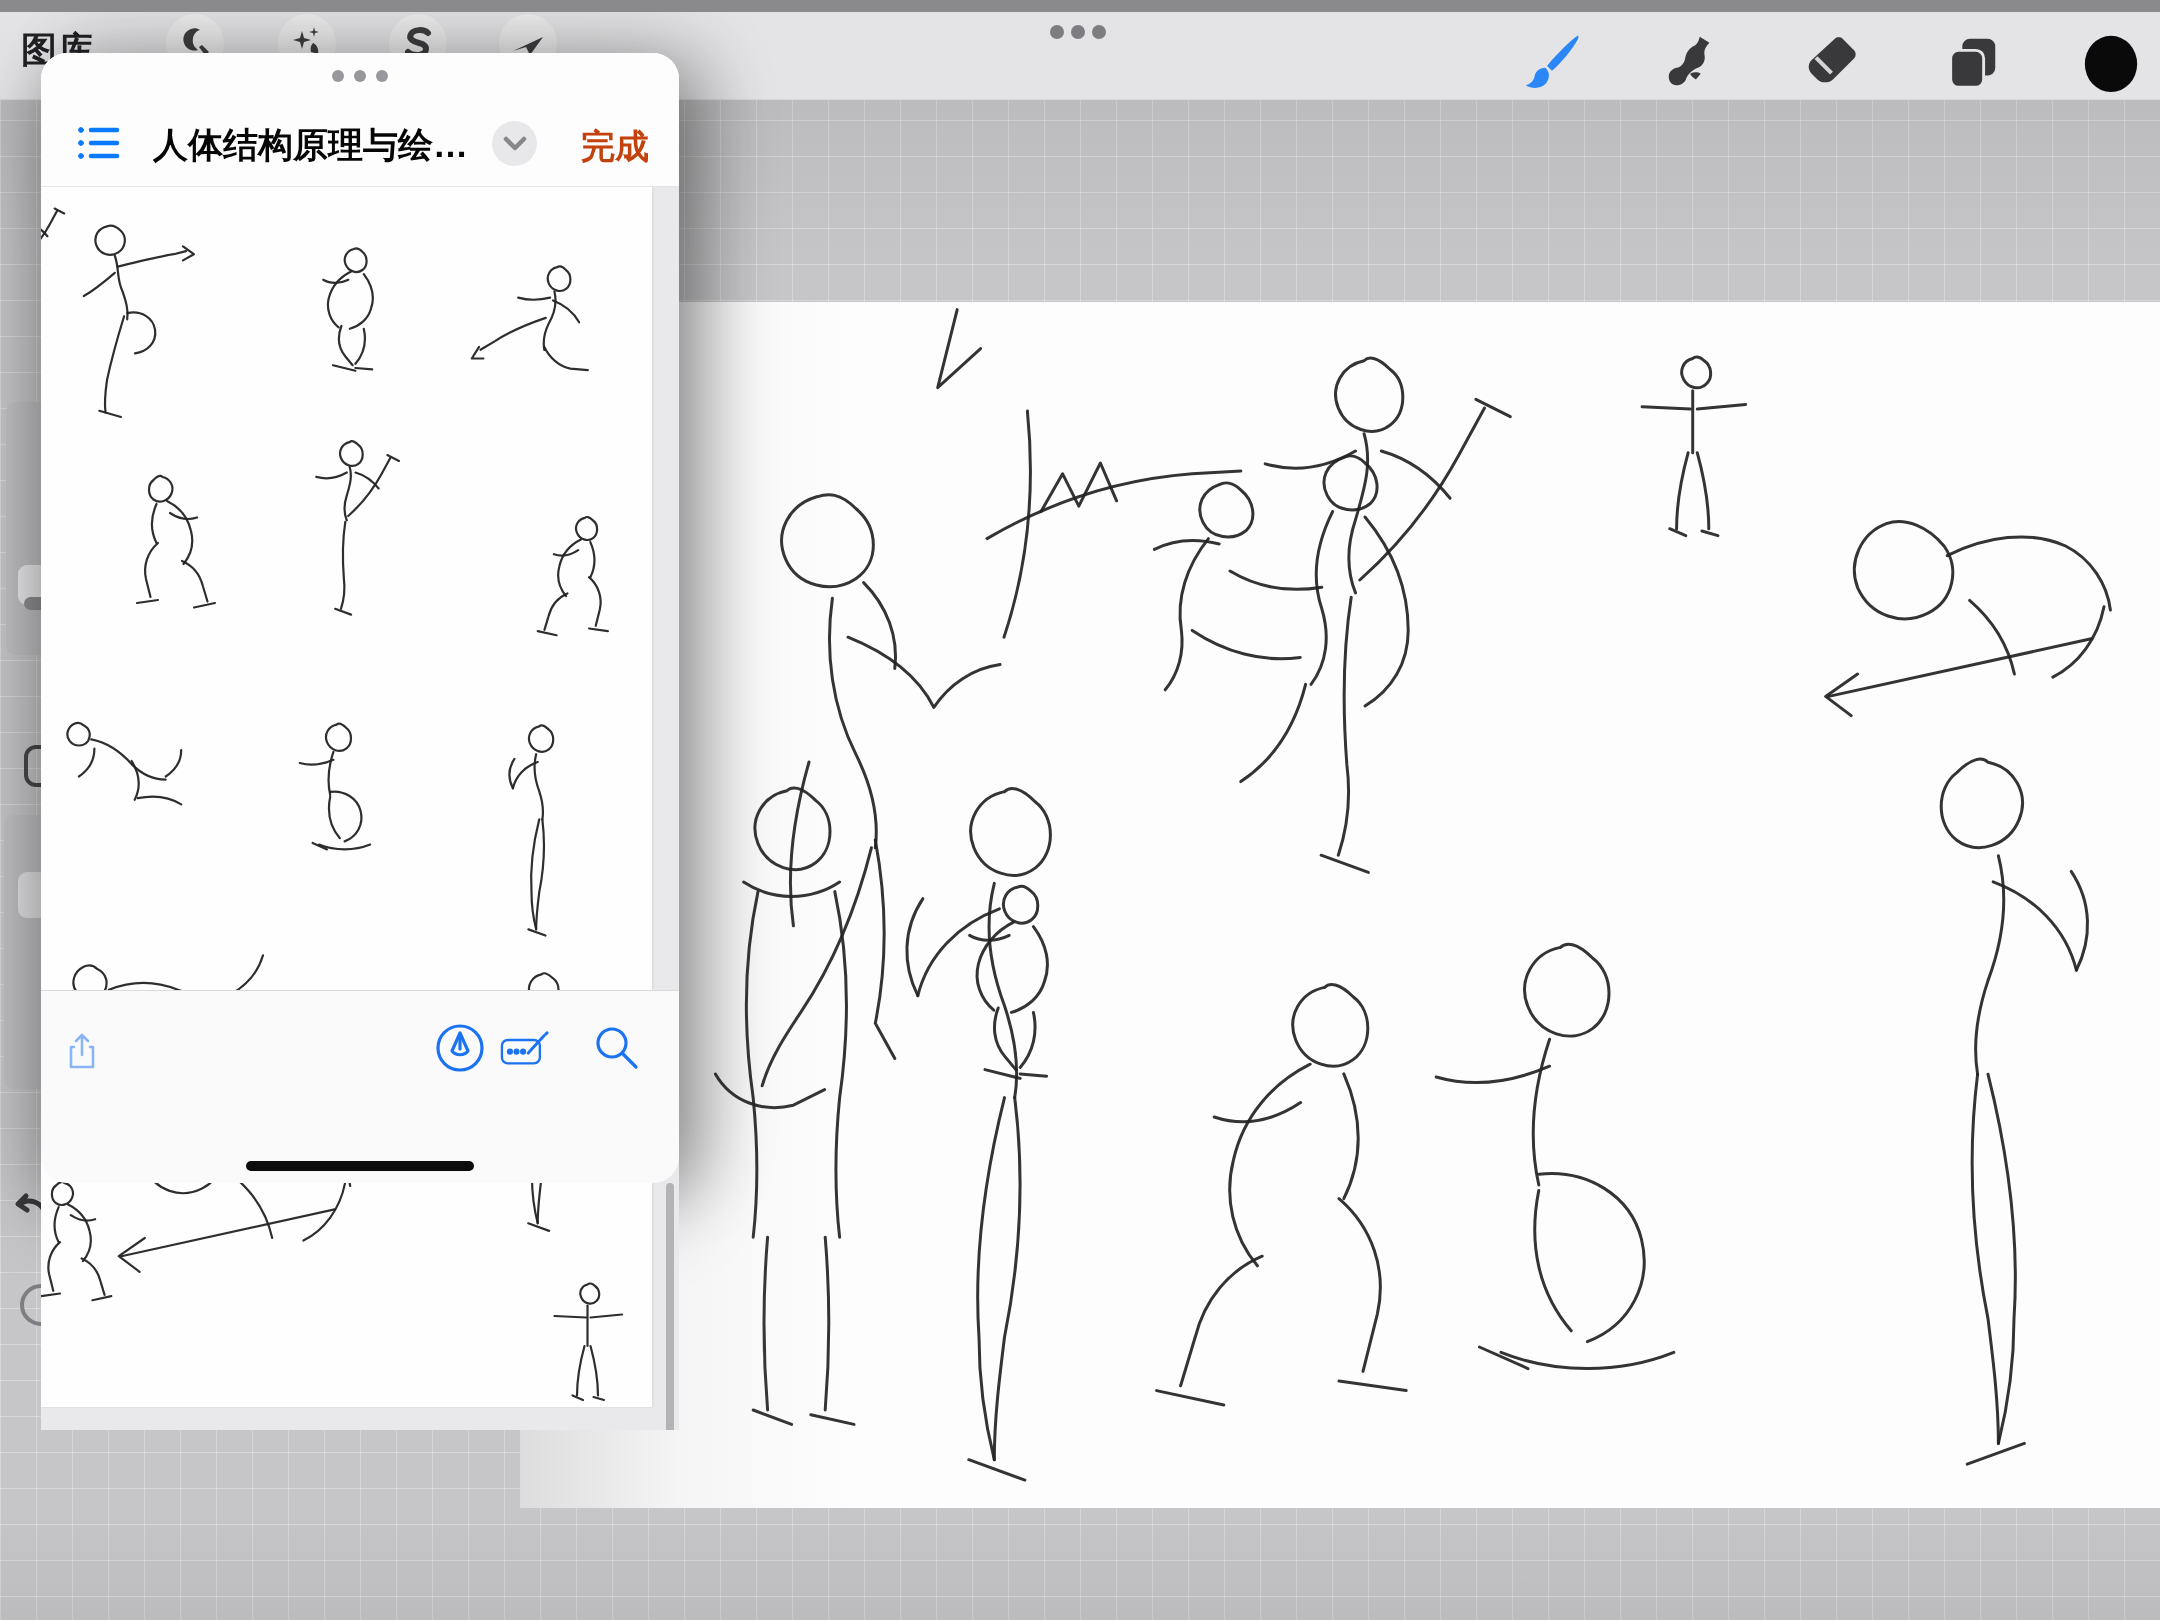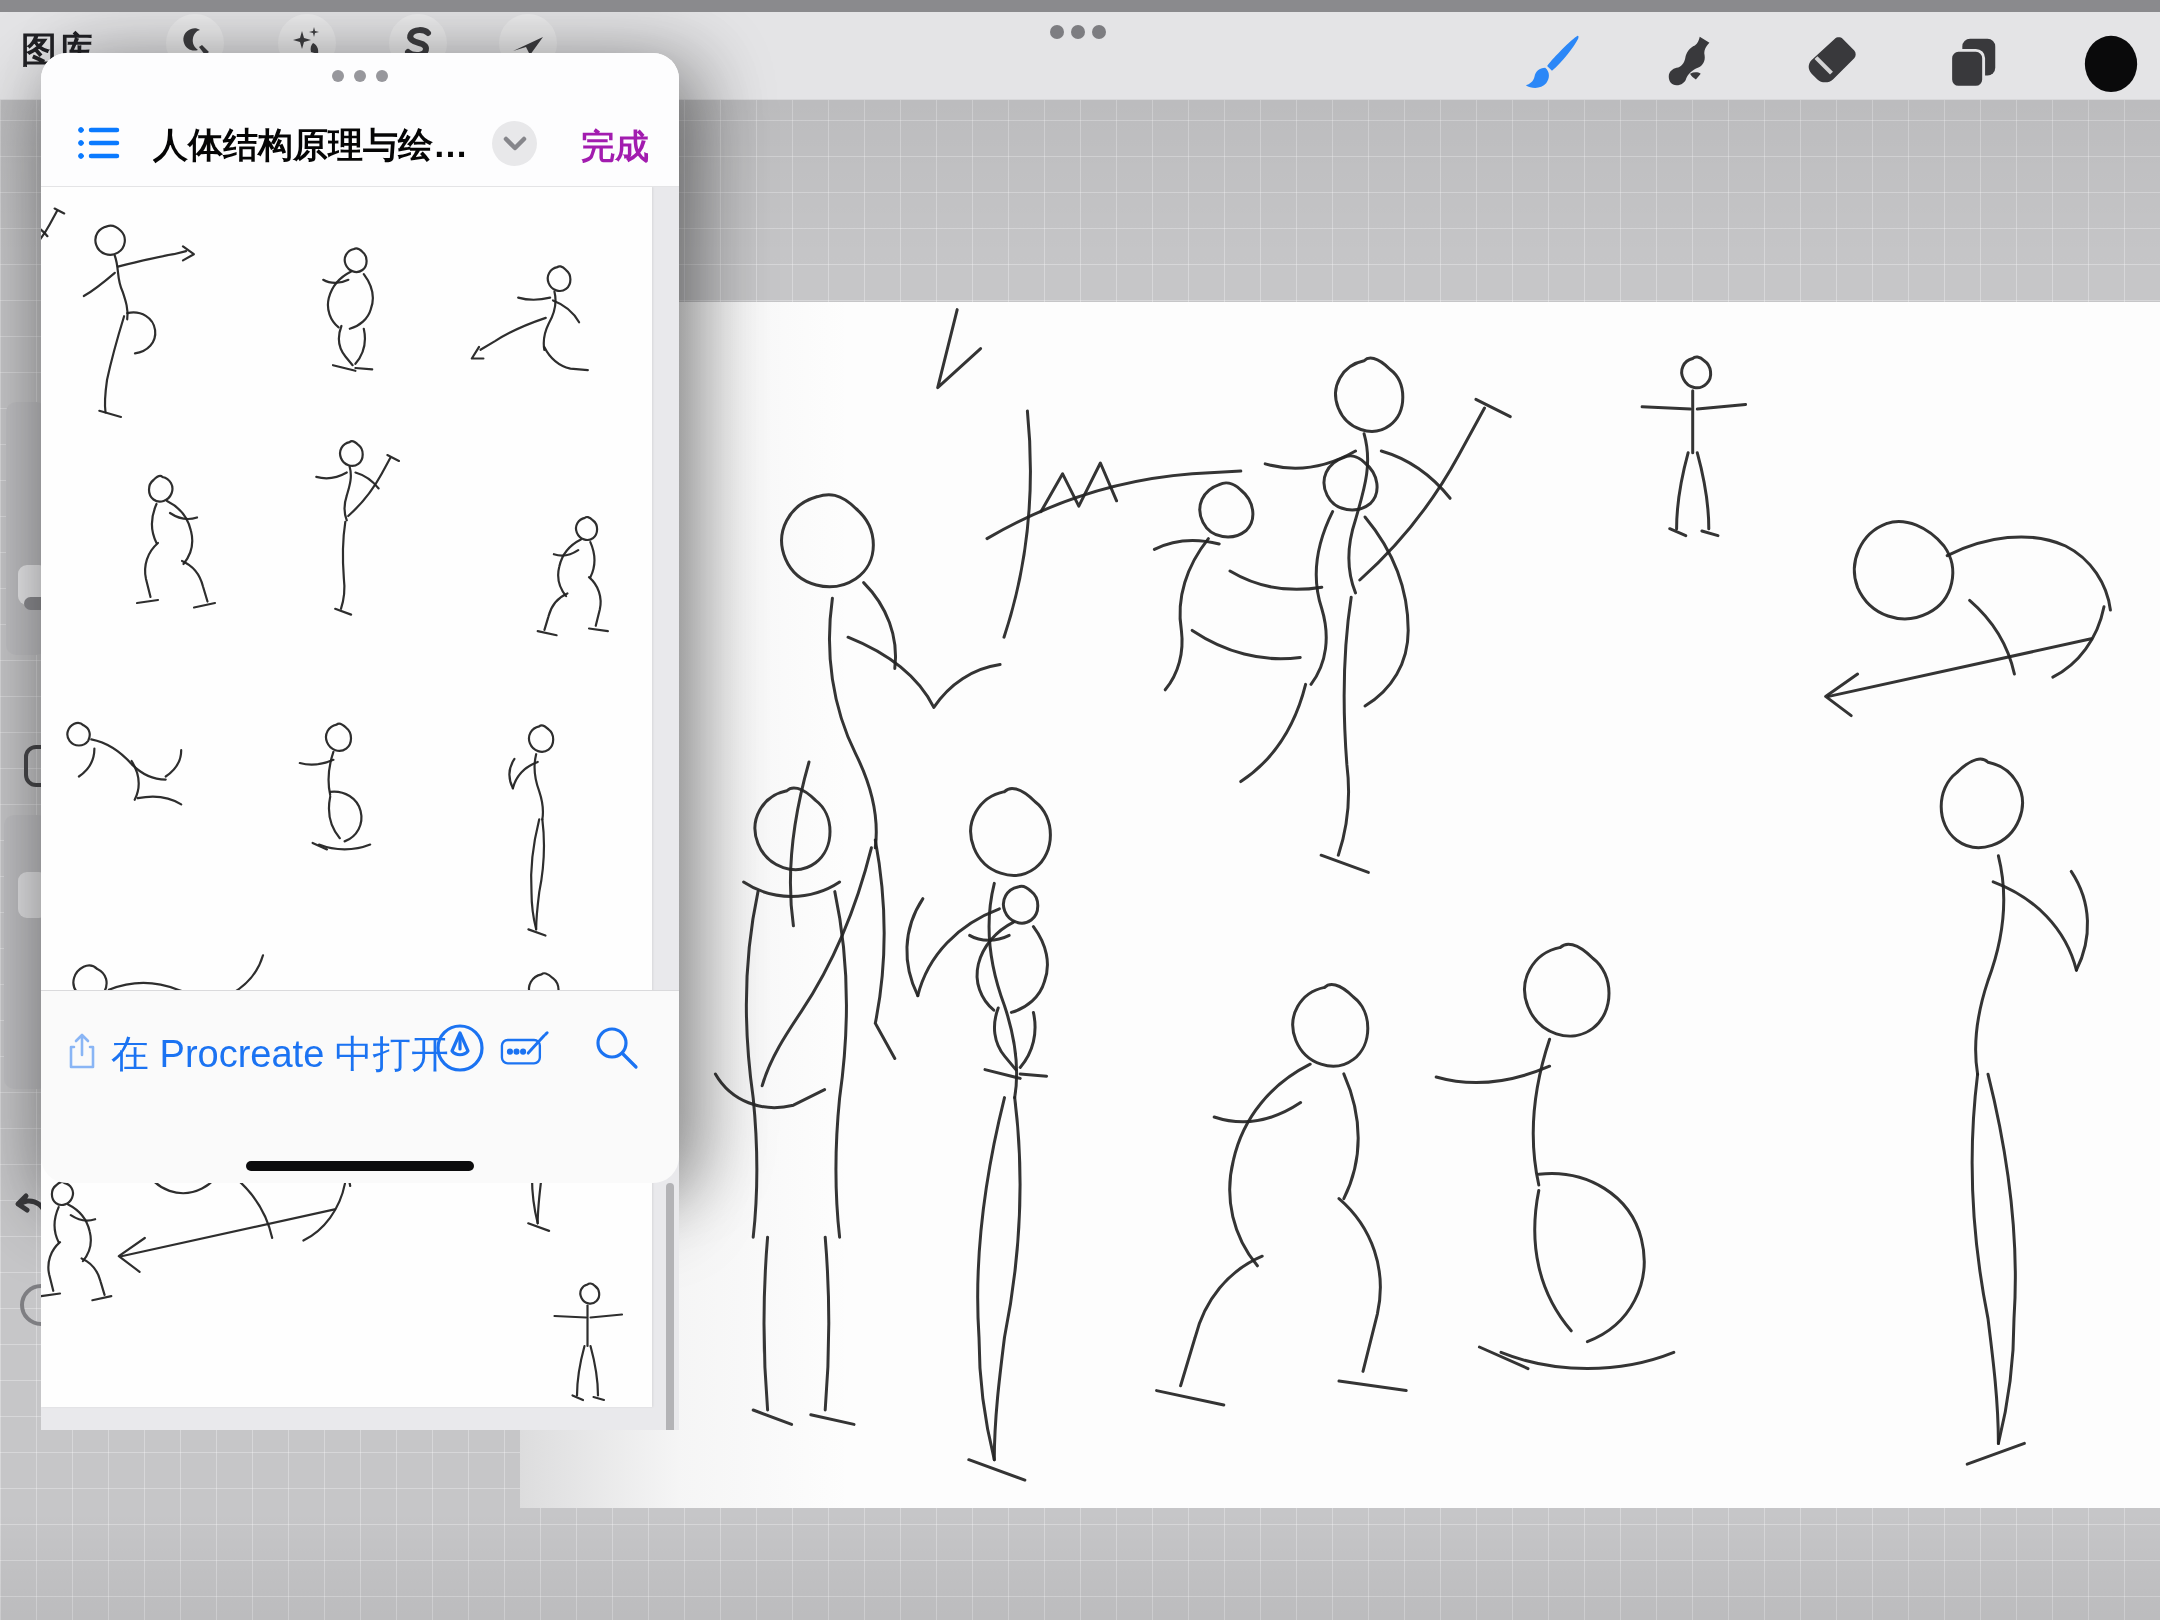--- a/index.html
+++ b/index.html
@@ -50,21 +50,21 @@
     box-shadow:0 26px 80px rgba(0,0,0,.38), 30px 0 70px rgba(0,0,0,.22);}
   .panel-grabber{position:absolute;top:17px;left:50%;transform:translateX(-50%);display:flex;gap:10px;}
   .panel-grabber i{width:12px;height:12px;border-radius:50%;background:#97979c;}
   .panel-header{position:absolute;left:0;top:0;width:100%;height:134px;border-bottom:1px solid #e4e4e6;
     border-radius:26px 26px 0 0;background:#fdfdfe;}
   .list-btn{position:absolute;left:36px;top:70px;width:44px;height:40px;}
   .panel-title{position:absolute;left:112px;top:69px;width:350px;font-size:35px;font-weight:700;color:#050505;
     white-space:nowrap;overflow:hidden;}
   .chevron-btn{position:absolute;left:451px;top:68px;width:45px;height:45px;border-radius:50%;background:#e8e8ea;
     display:flex;align-items:center;justify-content:center;}
-  .done-btn{position:absolute;right:30px;top:71px;font-size:34px;font-weight:600;color:#a21caf;}
+  .done-btn{position:absolute;right:30px;top:71px;font-size:34px;font-weight:600;color:#c2410c;}
   .pdf-area{position:absolute;left:0;top:134px;width:638px;height:1243px;background:#e9e9ec;overflow:hidden;}
   .pdf-page{position:absolute;left:0;top:0;width:611px;height:1220px;background:#fefefe;
     box-shadow:1px 0 2px rgba(0,0,0,.08);}
   .scroll-thumb{position:absolute;right:5px;top:996px;width:8px;height:250px;border-radius:4px;background:#b3b3b6;}
   .panel-toolbar{position:absolute;left:0;bottom:0;width:100%;height:193px;background:#fafafa;
     border-top:1px solid #dadadc;border-radius:0 0 26px 26px;}
   .share-sm{position:absolute;left:26px;top:42px;width:30px;height:38px;opacity:.5;}
   .open-label{position:absolute;left:70px;top:38px;font-size:38px;color:#1b73f2;}
   .pt-icon{position:absolute;top:30px;width:54px;height:54px;}
   .pt-icon svg{width:54px;height:54px;}
@@ -439,21 +439,20 @@
       <div class="scroll-thumb"></div>
     </div>
 
     <div class="panel-toolbar">
       <svg class="share-sm" viewBox="0 0 30 38">
         <g fill="none" stroke="#1b73f2" stroke-width="2.6" stroke-linecap="round" stroke-linejoin="round">
           <path d="M7,14 L4,14 L4,34 L26,34 L26,14 L23,14"></path>
           <path d="M15,3 L15,22 M9,8 L15,2 L21,8"></path>
         </g>
       </svg>
-      <div class="open-label">在 Procreate 中打开</div>
 
       <div class="pt-icon" style="left:392px">
         <svg viewBox="0 0 54 54">
             <g class="blue-stroke">
           <circle cx="27" cy="27" r="22"></circle>
           <path d="M27,12 L35,30 C31,35 23,35 19,30 Z"></path>
           <path d="M27,14 L27,28"></path>
         </g>
           </svg>
       </div>

